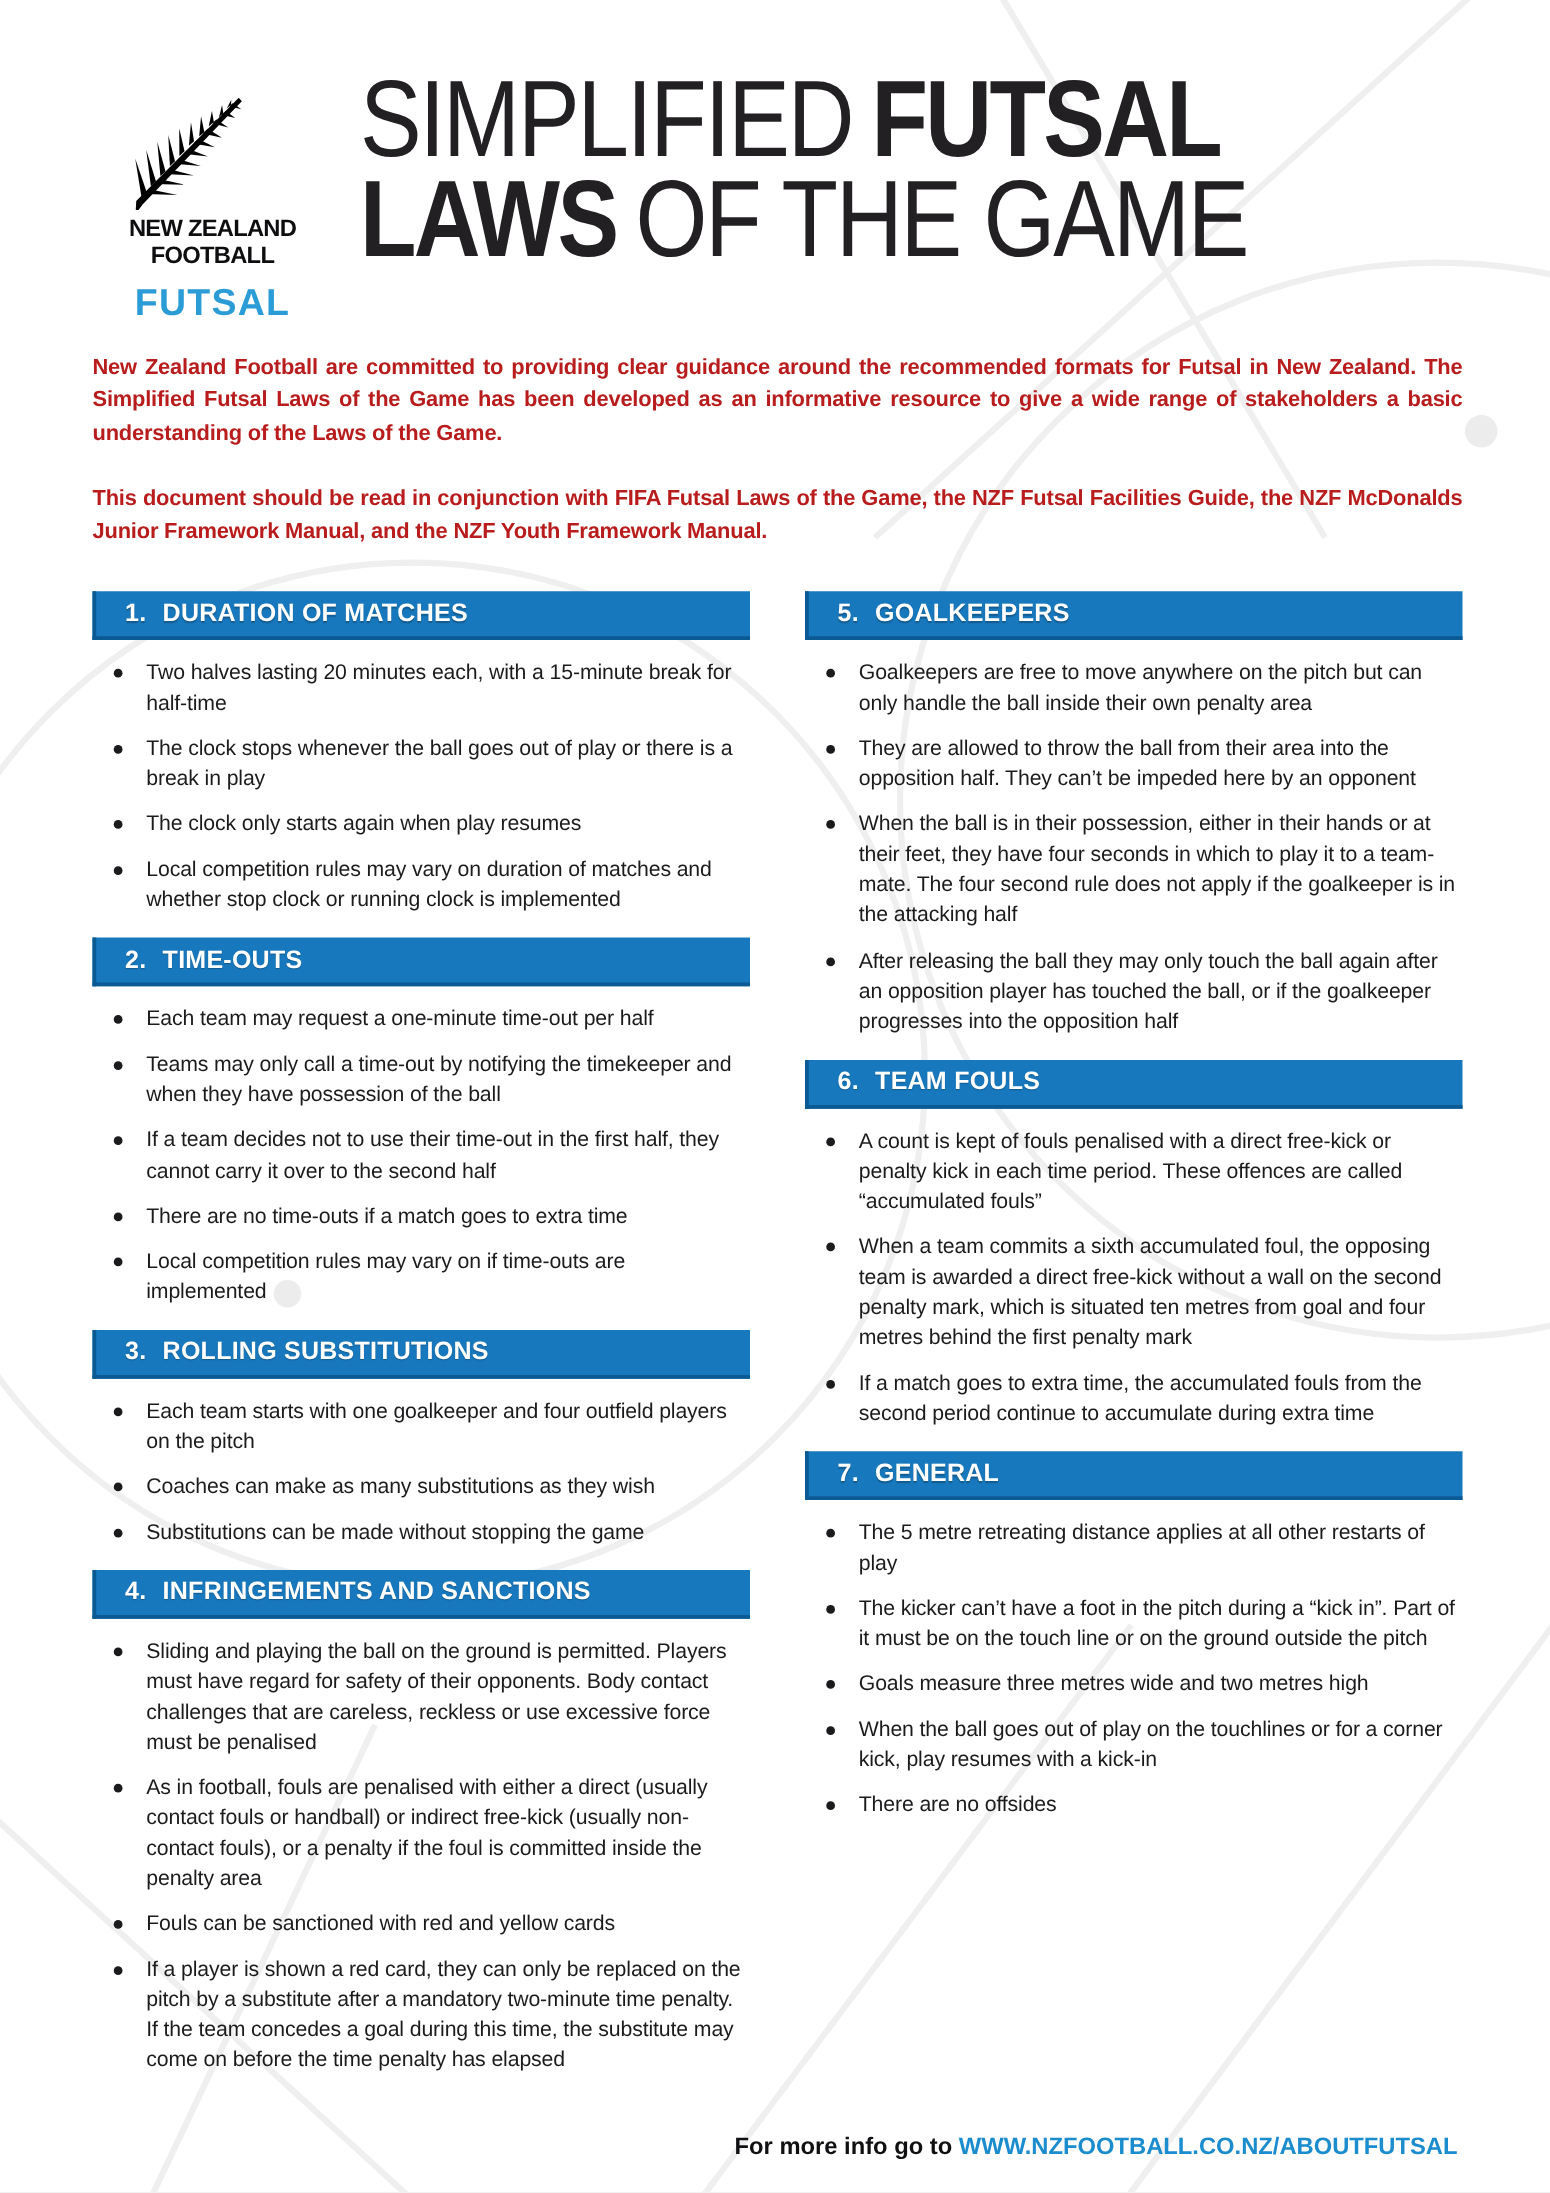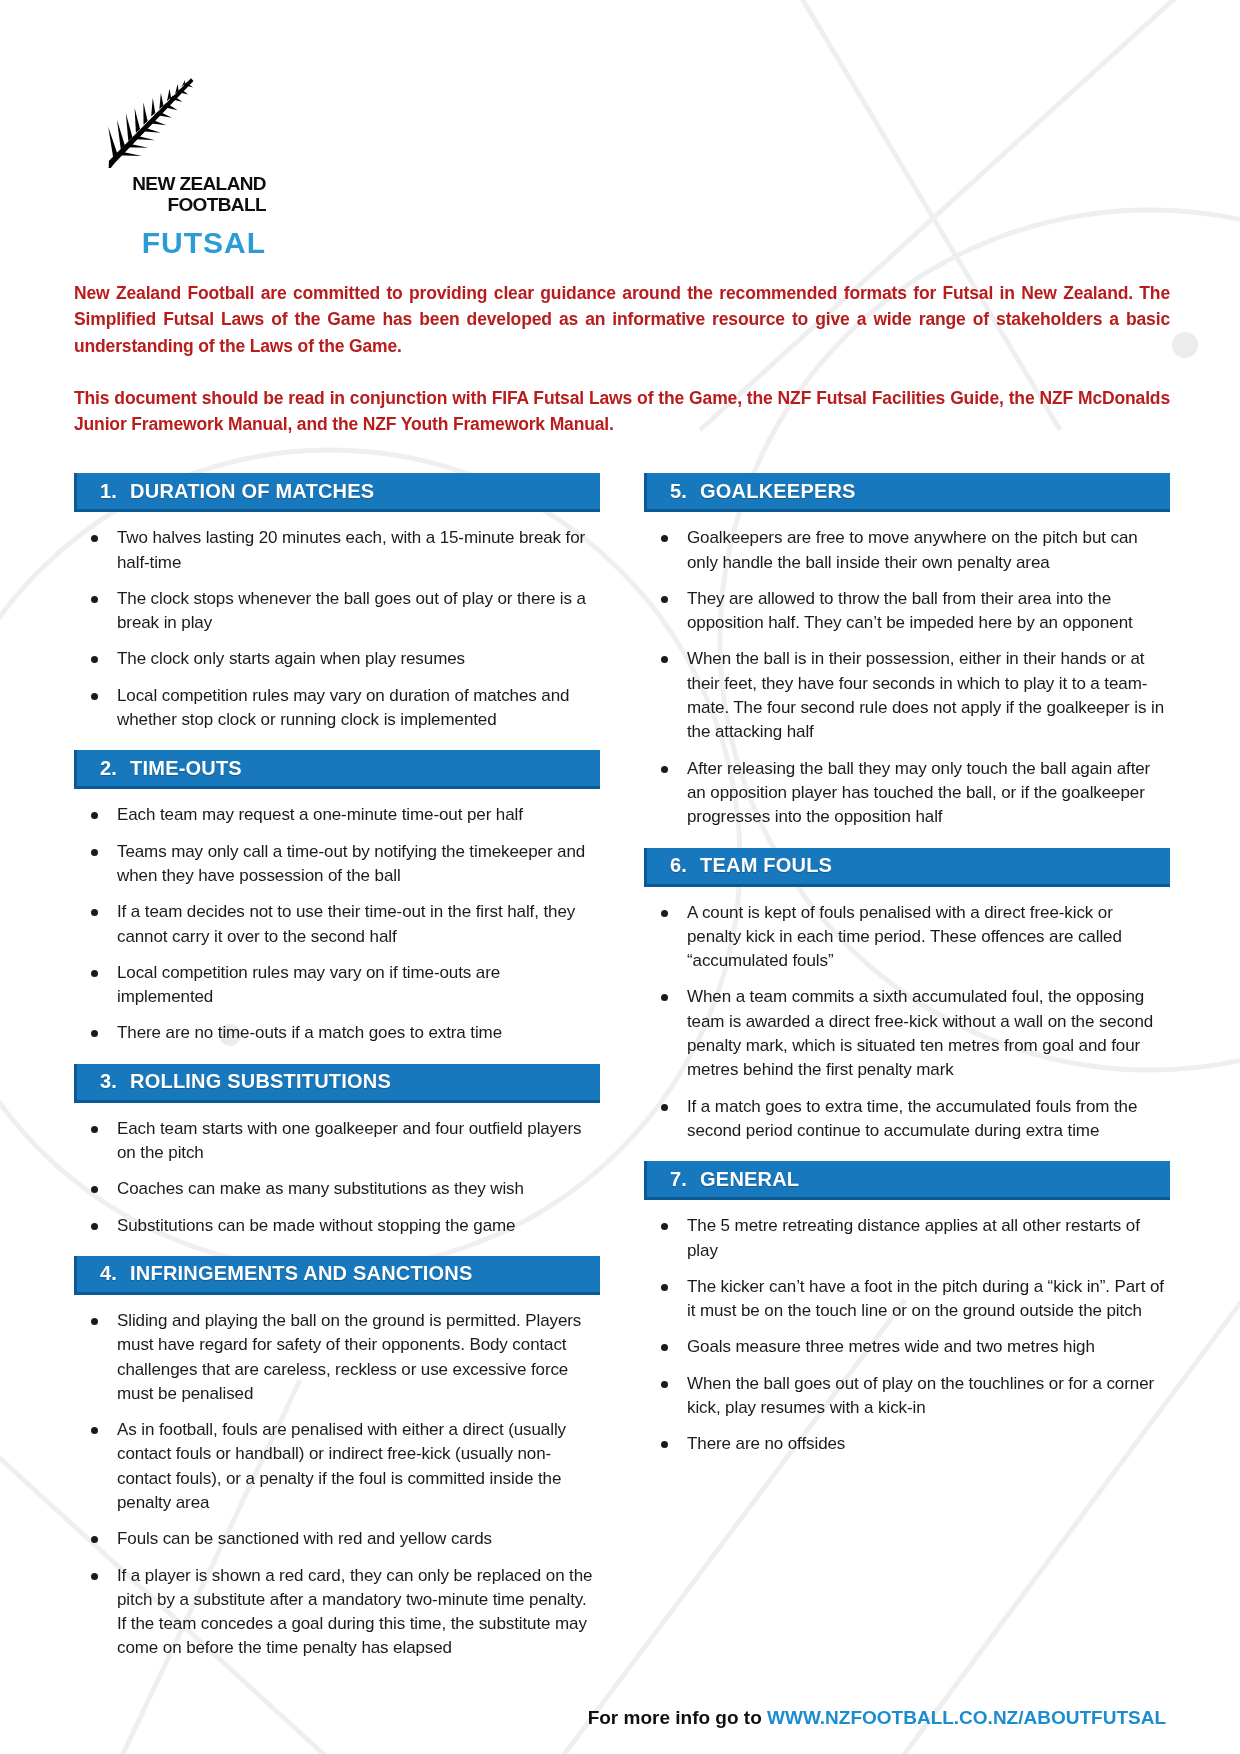--- a/index.html
+++ b/index.html
@@ -10,21 +10,21 @@
     background:#ffffff;
     font-family:"Liberation Sans", sans-serif;
     color:#1c1c1e;
     overflow:hidden;
   }
   .watermark { position:absolute; left:0; top:0; z-index:0; }
   .content { position:relative; z-index:1; }
 
   
   header { display:flex; align-items:flex-start; padding:50px 70px 0 74px; }
-  .logo { width:192px; flex:0 0 192px; text-align:right; }
+  .logo { width:192px; flex:0 0 192px; text-align:center; }
   .fern { display:block; margin:0 auto 6px auto; }
   .org { font-weight:bold; font-size:19px; line-height:1.08; letter-spacing:-0.6px; color:#0e0e10; }
   .futsal-word { margin-top:11px; font-size:30px; font-weight:bold; letter-spacing:1px; color:var(--futsal-blue); }
 
   .title { margin:6px 0 0 22px; padding:0; }
   .title-line {
     display:block; white-space:nowrap;
     font-size:87px; line-height:0.92;
     transform:scaleX(0.85); transform-origin:left top;
     color:#232023;
@@ -128,20 +128,24 @@
               <path d="M117,-5 L121,-5 L123,4 Z"></path>
           </g>
         </svg>
         <div class="org">
           <div>NEW ZEALAND</div>
           <div>FOOTBALL</div>
         </div>
         <div class="futsal-word">FUTSAL</div>
       </div>
 
+      <h1 class="title">
+        <span class="title-line"><span class="light gap-after">SIMPLIFIED</span><span class="heavy">FUTSAL</span></span>
+        <span class="title-line"><span class="heavy">LAWS</span><span class="light gap-before">OF THE GAME</span></span>
+      </h1>
     </header>
 
     <p class="intro first">New Zealand Football are committed to providing clear guidance around the recommended formats for Futsal in New Zealand. The Simplified Futsal Laws of the Game has been developed as an informative resource to give a wide range of stakeholders a basic understanding of the Laws of the Game.</p>
     <p class="intro second">This document should be read in conjunction with FIFA Futsal Laws of the Game, the NZF Futsal Facilities Guide, the NZF McDonalds Junior Framework Manual, and the NZF Youth Framework Manual.</p>
 
     <div class="columns">
       <div class="col" id="col-0">
   <section class="law-section">
     <div class="section-bar">
       <span class="sec-num">1.</span>
@@ -157,22 +161,22 @@
 
   <section class="law-section">
     <div class="section-bar">
       <span class="sec-num">2.</span>
       <span class="sec-title">TIME-OUTS</span>
     </div>
     <ul class="bullets">
               <li class="bullet">Each team may request a one-minute time-out per half</li>
               <li class="bullet">Teams may only call a time-out by notifying the timekeeper and when they have possession of the ball</li>
               <li class="bullet">If a team decides not to use their time-out in the first half, they cannot carry it over to the second half</li>
+              <li class="bullet">There are no time-outs if a match goes to extra time</li>
               <li class="bullet">Local competition rules may vary on if time-outs are implemented</li>
-              <li class="bullet">There are no time-outs if a match goes to extra time</li>
             </ul>
   </section>
 
   <section class="law-section">
     <div class="section-bar">
       <span class="sec-num">3.</span>
       <span class="sec-title">ROLLING SUBSTITUTIONS</span>
     </div>
     <ul class="bullets">
               <li class="bullet">Each team starts with one goalkeeper and four outfield players on the pitch</li>

